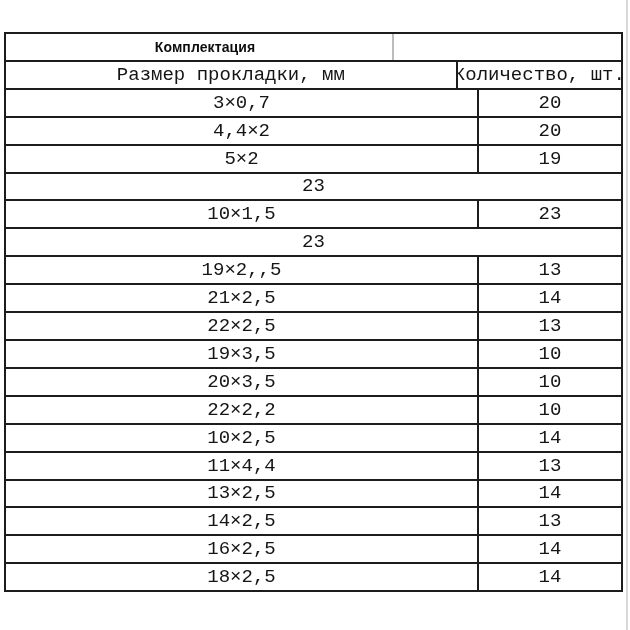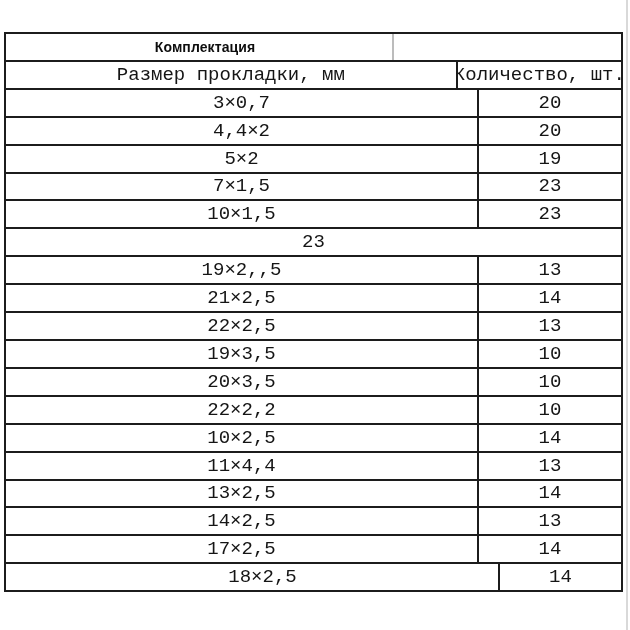--- a/index.html
+++ b/index.html
@@ -22,21 +22,21 @@
   .tbl{
     position:absolute;left:4px;top:32px;width:619px;height:560px;
     box-sizing:border-box;border:2px solid var(--line);background:#fff;
     display:flex;flex-direction:column;
   }
   .row{
     flex:1 1 0;min-height:0;display:flex;
     border-bottom:2px solid var(--line);
   }
   #rows{display:contents;}
-  #rows .row:last-child{border-bottom:none;padding-left:21px;}
+  #rows .row:last-child{border-bottom:none;}
   .cell{
     box-sizing:border-box;display:flex;align-items:center;justify-content:center;
     white-space:nowrap;overflow:hidden;
   }
   .c1{width:473px;border-right:2px solid var(--line);}
   .c2{flex:1 1 auto;}
   .title-row .c1{
     width:388px;border-right:2px solid var(--title-divider);
     padding-left:12px;
   }
@@ -78,21 +78,20 @@
     <div class="cell c1 serif">4,4×2</div>
     <div class="cell c2 serif">20</div>
   </div>
 
   <div class="row data-row">
     <div class="cell c1 serif">5×2</div>
     <div class="cell c2 serif">19</div>
   </div>
 
   <div class="row data-row">
-    <div class="cell c1 serif">7×1,5</div>
     <div class="cell c2 serif">23</div>
   </div>
 
   <div class="row data-row">
     <div class="cell c1 serif">10×1,5</div>
     <div class="cell c2 serif">23</div>
   </div>
 
   <div class="row data-row">
     <div class="cell c2 serif">23</div>
@@ -142,21 +141,21 @@
     <div class="cell c1 serif">13×2,5</div>
     <div class="cell c2 serif">14</div>
   </div>
 
   <div class="row data-row">
     <div class="cell c1 serif">14×2,5</div>
     <div class="cell c2 serif">13</div>
   </div>
 
   <div class="row data-row">
-    <div class="cell c1 serif">17×2,5</div>
+    <div class="cell c1 serif">16×2,5</div>
     <div class="cell c2 serif">14</div>
   </div>
 
   <div class="row data-row">
     <div class="cell c1 serif">18×2,5</div>
     <div class="cell c2 serif">14</div>
   </div>
 </div>
   </div>
 </div>

